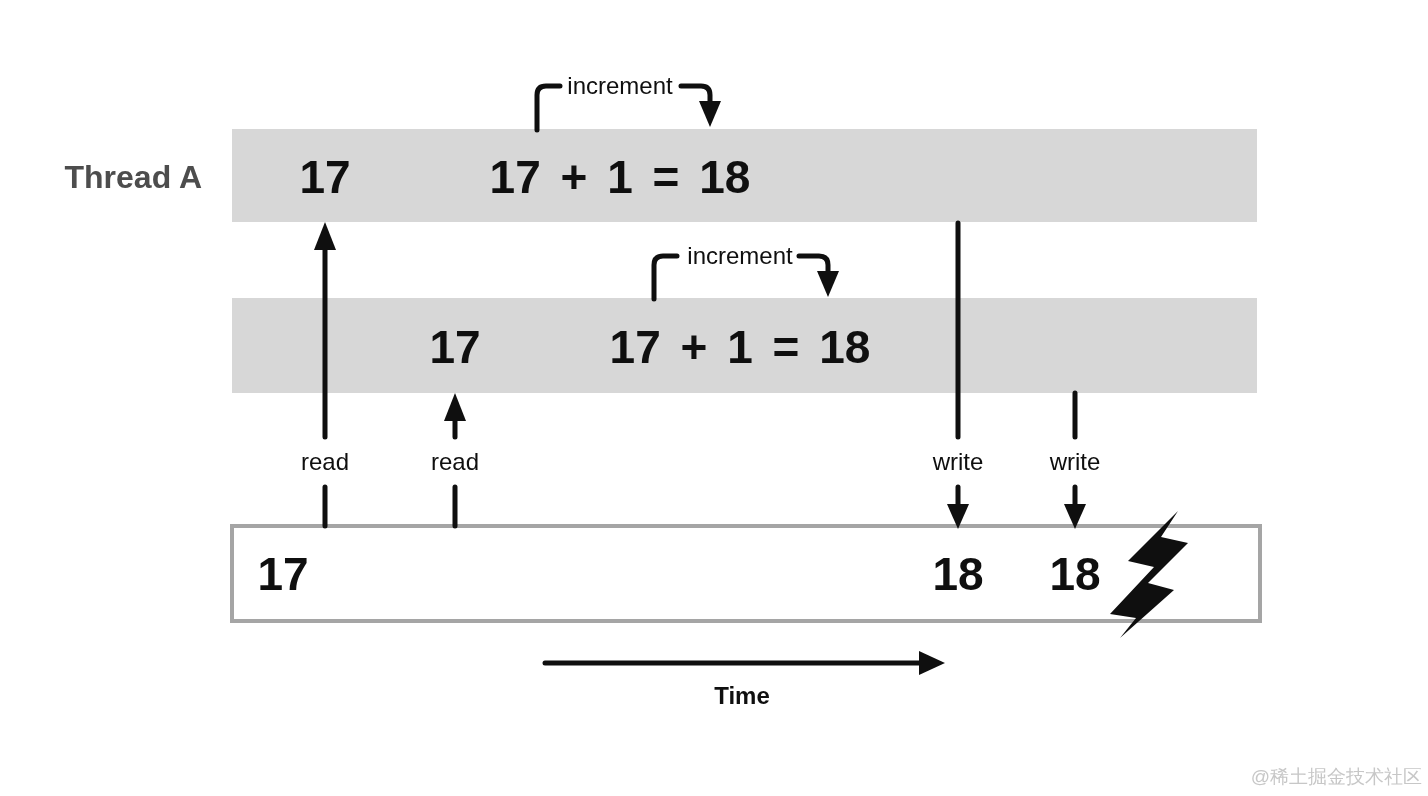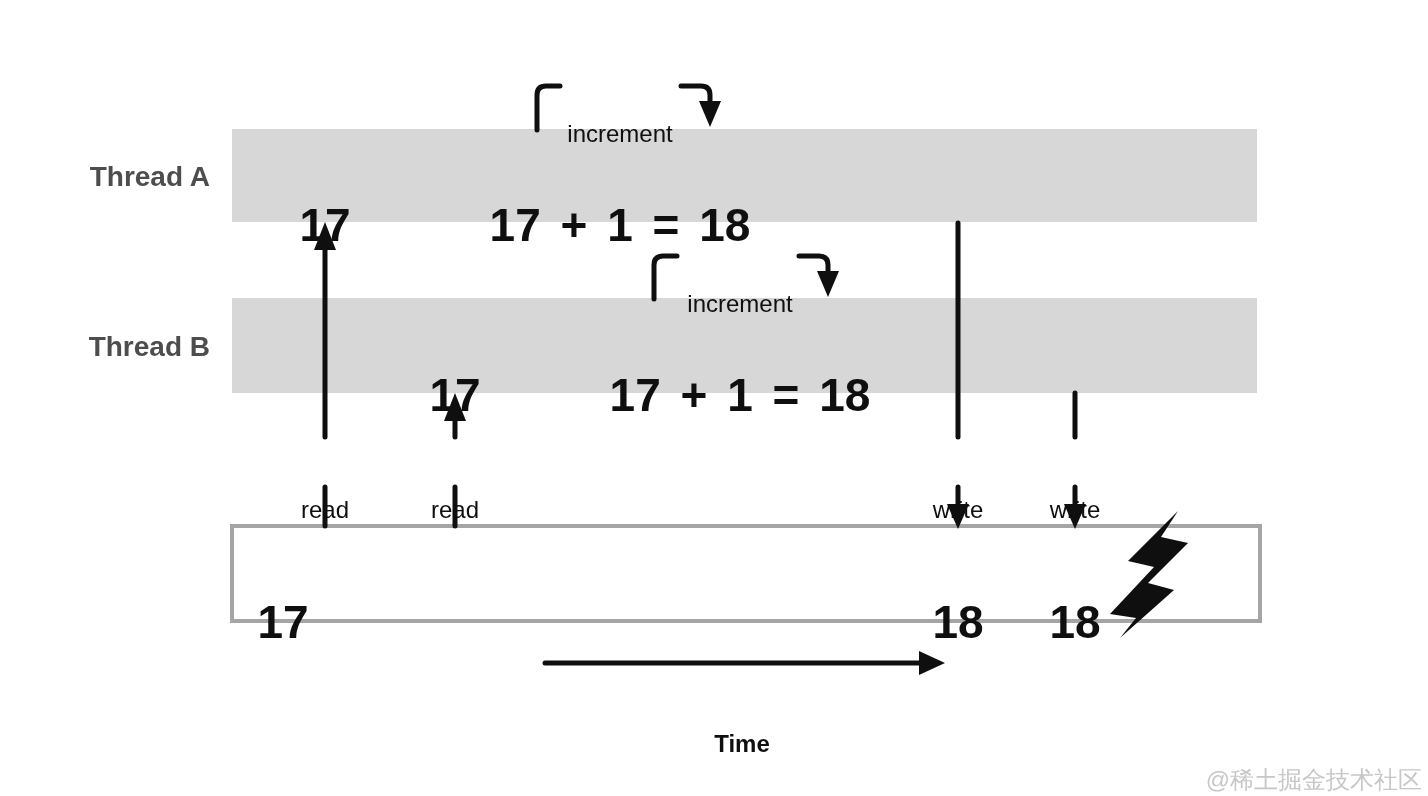--- a/index.html
+++ b/index.html
@@ -8,30 +8,30 @@
     font-family:"Liberation Sans","DejaVu Sans",sans-serif;color:var(--ink,#0f0f0f);
   }
   .band{position:absolute;left:232px;width:1025px;background:var(--band,#d7d7d7);}
   .band-a{top:129px;height:93px;}
   .band-b{top:298px;height:95px;}
   .int-box{
     position:absolute;left:230px;top:524px;width:1032px;height:99px;
     box-sizing:border-box;background:#fff;border:4px solid var(--box_border,#a5a5a5);
   }
   .rlabel{
-    position:absolute;left:8px;width:202px;text-align:right;
-    font-size:28px;font-weight:bold;color:var(--label_text,#4d4d4d);line-height:32px;white-space:nowrap;
+    position:absolute;left:0;width:202px;text-align:right;
+    font-size:32px;font-weight:bold;color:var(--label_text,#4d4d4d);line-height:32px;white-space:nowrap;
   }
-  .ctr{position:absolute;transform:translate(-50%,-50%);white-space:nowrap;line-height:1;margin-top:48px;}
+  .ctr{position:absolute;transform:translate(-50%,-50%);white-space:nowrap;line-height:1;}
   .value{font-size:46px;font-weight:bold;color:var(--ink,#0f0f0f);}
   .expr{word-spacing:7px;}
   .annot{font-size:24px;font-weight:normal;color:var(--ink,#0f0f0f);}
   .time{font-size:24px;font-weight:bold;color:var(--ink,#0f0f0f);}
   .watermark{
-    position:absolute;right:6px;top:764px;font-size:24px;
+    position:absolute;right:6px;top:764px;font-size:19px;
     color:var(--watermark,#c7c7c7);white-space:nowrap;
   }
   svg.overlay{position:absolute;left:0;top:0;pointer-events:none;}
 </style>
 </head>
 <body>
 
 <div class="stage">
 
   <div class="band band-a"></div>
@@ -81,21 +81,20 @@
       <polygon points="314,250 336,250 325,222"></polygon>
       <polygon points="444,421 466,421 455,393"></polygon>
       <polygon points="947,504 969,504 958,529"></polygon>
       <polygon points="1064,504 1086,504 1075,529"></polygon>
       <polygon points="919,651 919,675 945,663"></polygon>
       <polygon points="1178,511 1128,561 1154,567 1110,614 1136,618 1120,638 1174,590 1148,583 1188,543 1161,537"></polygon>
     </g>
   </svg>
 
   <div class="rlabel" style="top:161px">Thread A</div>
-  <div class="rlabel" style="top:331px">Thread B</div>
 
   <div class="ctr annot" style="left:620px;top:86px">increment</div>
   <div class="ctr annot" style="left:740px;top:256px">increment</div>
 
   <div class="ctr value" style="left:325px;top:177px">17</div>
   <div class="ctr value expr" style="left:620px;top:177px">17 + 1 = 18</div>
 
   <div class="ctr value" style="left:455px;top:347px">17</div>
   <div class="ctr value expr" style="left:740px;top:347px">17 + 1 = 18</div>
 

